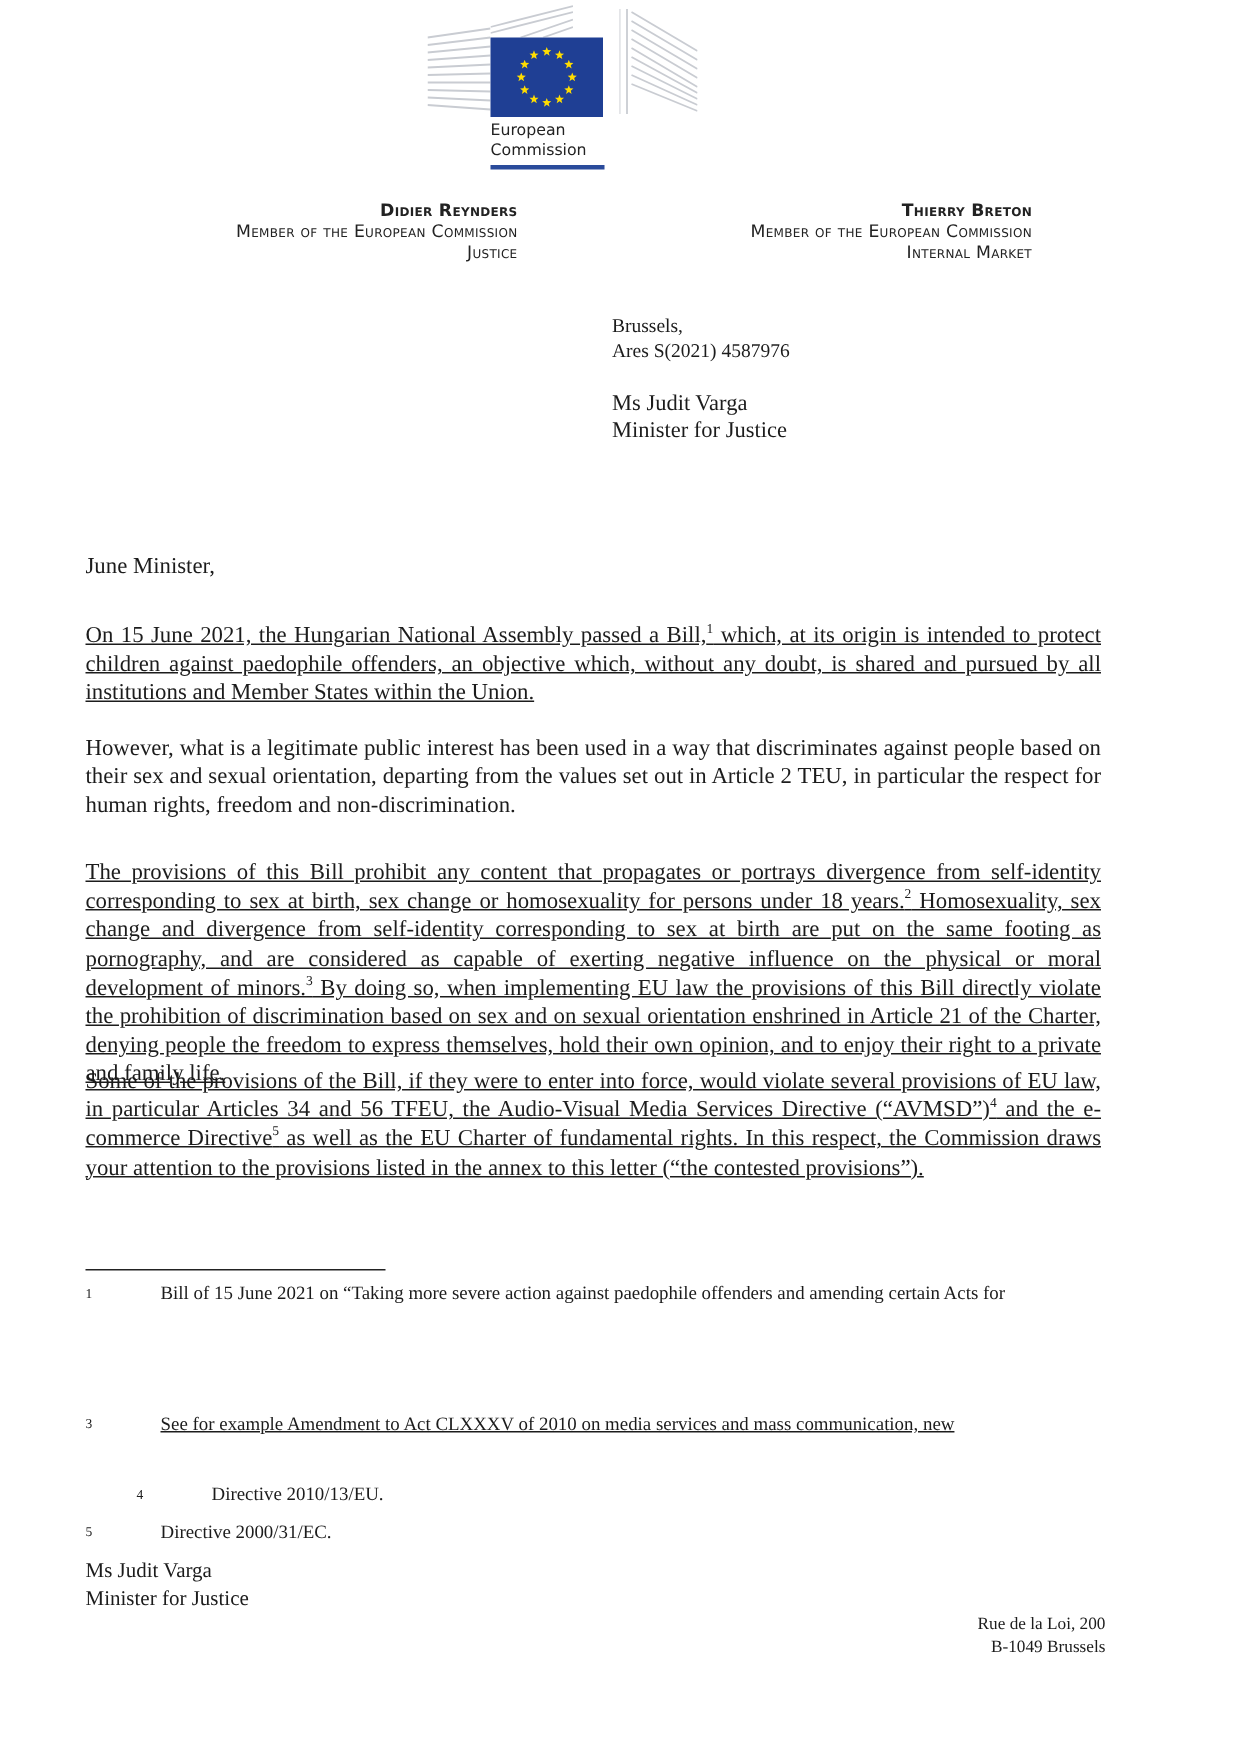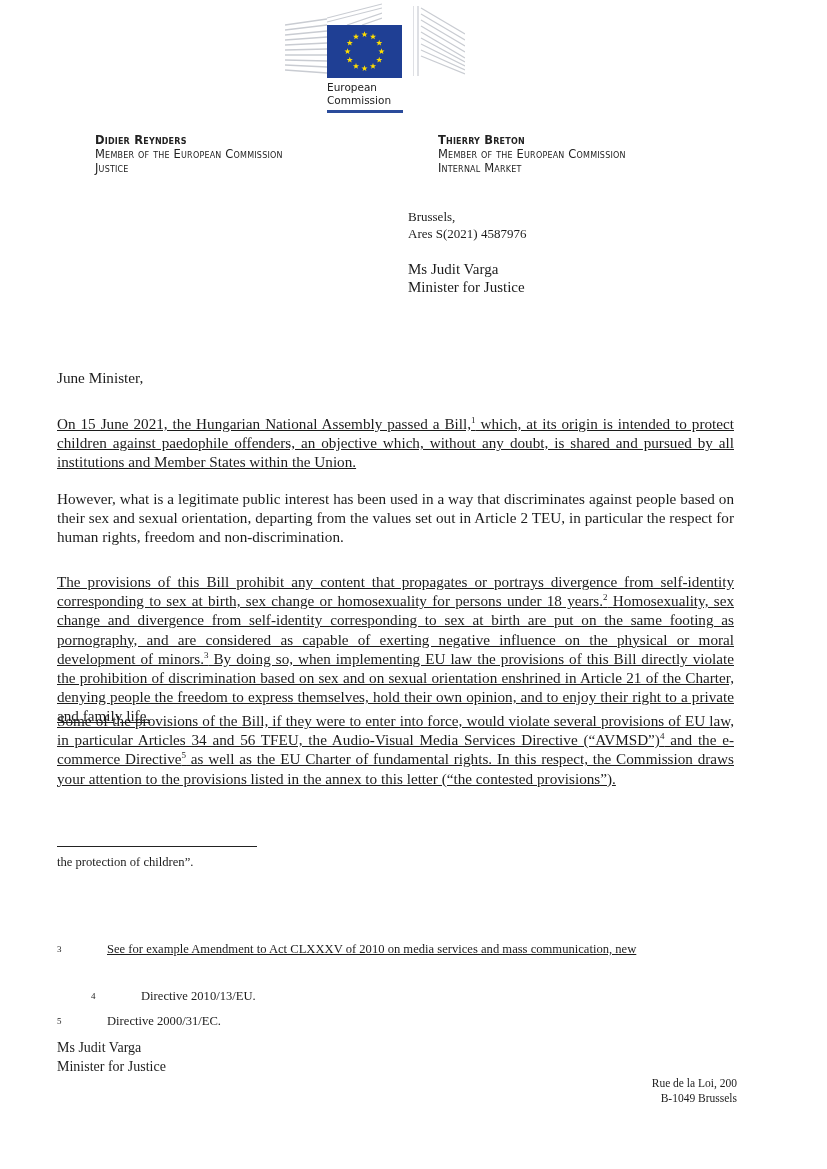--- a/index.html
+++ b/index.html
@@ -8,21 +8,21 @@
   .sans { font-family:"DejaVu Sans", "Liberation Sans", sans-serif; }
 
   
   #logo { position:absolute; left:285px; top:0; width:180px; height:118px; }
   .flag { position:absolute; left:42px; top:25px; width:75px; height:53px; background:#1f3f94; }
   .logo-text { position:absolute; left:42px; top:81px; font-size:10.5px; line-height:13px; color:#222; }
   .logo-bar { position:absolute; left:42px; top:110px; width:76px; height:3px; background:#2a4b9b; }
   .bldg { position:absolute; }
 
   
-  .member { position:absolute; text-align:left; font-size:9.6px; line-height:14px; letter-spacing:0.2px; color:#222; }
+  .member { position:absolute; text-align:right; font-size:9.6px; line-height:14px; letter-spacing:0.2px; color:#222; }
   .member .name { font-weight:bold; font-variant:small-caps; font-size:11.5px; }
   .member .sc { font-variant:small-caps; font-size:11.5px; }
 
   
   .addr { position:absolute; left:408px; font-size:13px; line-height:16.5px; }
   .recip { position:absolute; left:408px; top:260px; font-size:15px; line-height:18px; }
 
   .body-text { position:absolute; left:57px; width:677px; font-size:15.2px; line-height:19.2px; text-align:justify; }
   .body-text p { margin:0;text-decoration:underline; }
   sup { font-size:9px; line-height:0; vertical-align:super; }
@@ -130,21 +130,21 @@
   <p><span>The provisions of this Bill prohibit any content that propagates or portrays divergence from self-identity corresponding to sex at birth, sex change or homosexuality for persons under 18 years.</span><sup>2</sup><span> Homosexuality, sex change and divergence from self-identity corresponding to sex at birth are put on the same footing as pornography, and are considered as capable of exerting negative influence on the physical or moral development of minors.</span><sup>3</sup><span> By doing so, when implementing EU law the provisions of this Bill directly violate the prohibition of discrimination based on sex and on sexual orientation enshrined in Article 21 of the Charter, denying people the freedom to express themselves, hold their own opinion, and to enjoy their right to a private and family life.</span></p>
 </div>
 
 <div class="body-text serif" style="top:711px;">
   <p><span>Some of the provisions of the Bill, if they were to enter into force, would violate several provisions of EU law, in particular Articles 34 and 56 TFEU, the Audio-Visual Media Services Directive (“AVMSD”)</span><sup>4</sup><span> and the e-commerce Directive</span><sup>5</sup><span> as well as the EU Charter of fundamental rights. In this respect, the Commission draws your attention to the provisions listed in the annex to this letter (“the contested provisions”).</span></p>
 </div>
 
 <div class="fn-rule"></div>
 
 <div class="fn serif" style="top:853px;">
-  <div>the protection of children”.</div>
+  <div><span class="num">1</span><span>Bill of 15 June 2021 on “Taking more severe action against paedophile offenders and amending certain Acts for</span></div>
 </div>
 <div class="fn serif" style="top:897px;">
 </div>
 <div class="fn serif" style="top:940px;text-decoration:underline;">
   <div><span class="num">3</span><span>See for example Amendment to Act CLXXXV of 2010 on media services and mass communication, new</span></div>
 </div>
 <div class="fn serif" style="top:987px;margin-left:34px;">
   <div><span class="num">4</span><span>Directive 2010/13/EU.</span></div>
 </div>
 <div class="fn serif" style="top:1012px;">

